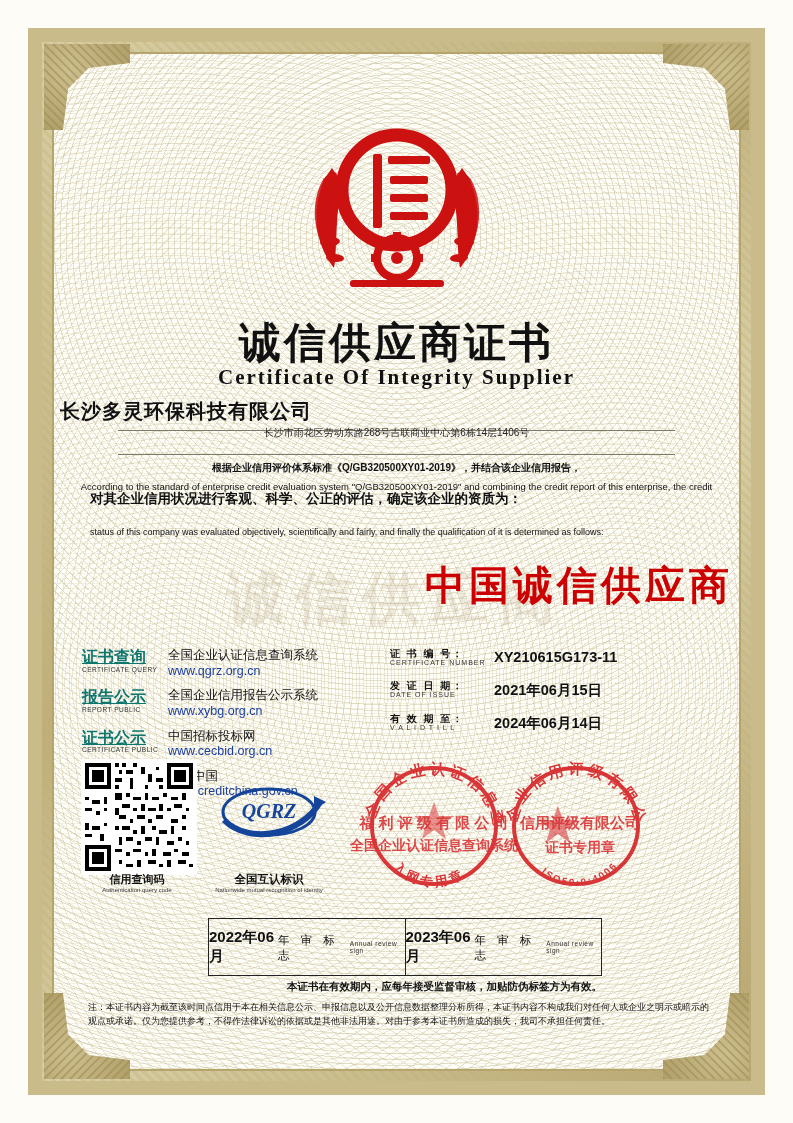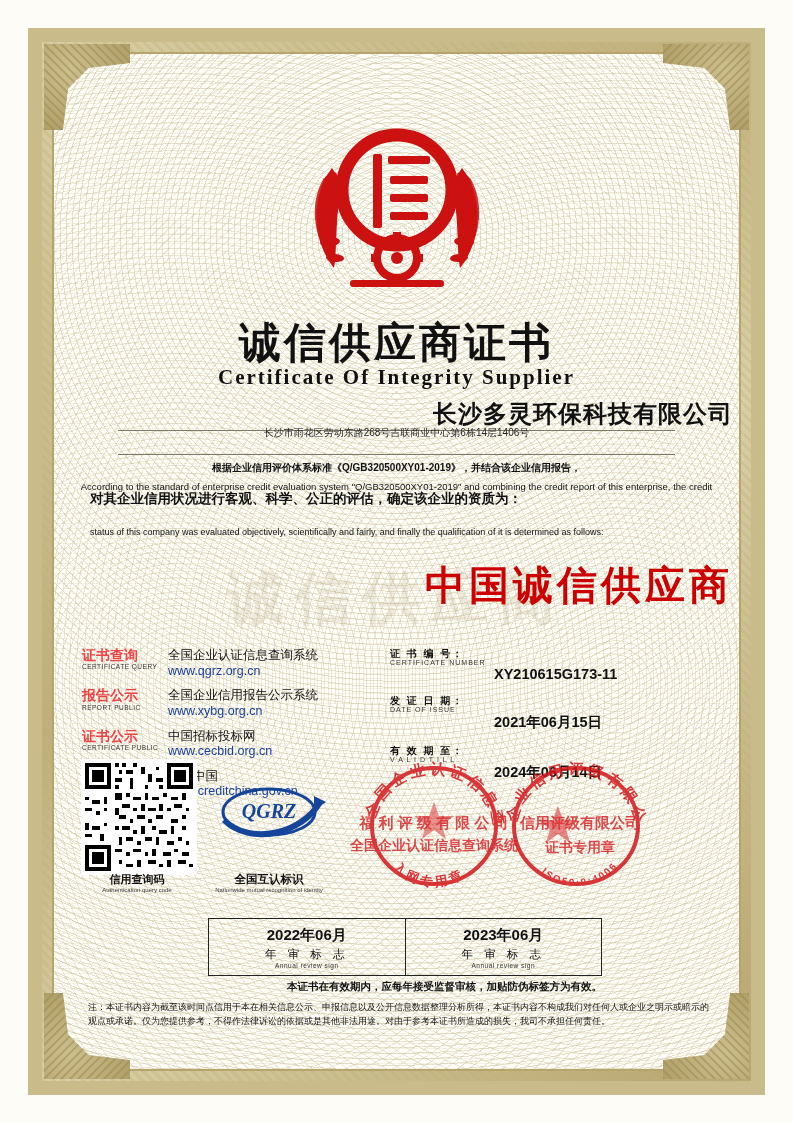--- a/index.html
+++ b/index.html
@@ -65,22 +65,22 @@
   .title-cn{
     position:absolute;top:255px;left:0;right:0;text-align:center;
     font-size:42px;font-weight:bold;color:#111;letter-spacing:3px;
   }
   .title-en{
     position:absolute;top:305px;left:0;right:0;text-align:center;
     font-size:21px;font-weight:bold;color:#111;letter-spacing:2px;
     font-family:"Liberation Serif",serif;
   }
   .company{
-    position:absolute;top:338px;left:0;right:0;text-align:right;
-    font-size:24px;font-weight:bold;color:#111;letter-spacing:1px;
+    position:absolute;top:338px;left:0;right:0;text-align:left;
+    font-size:20px;font-weight:bold;color:#111;letter-spacing:1px;
   }
   .rule{
     position:absolute;left:58px;right:58px;top:370px;
     border-top:1px solid #7e7a6a;
   }
   .address{
     position:absolute;top:366px;left:0;right:0;text-align:center;
     font-size:10px;color:#222;
   }
   .rule2{
@@ -116,29 +116,29 @@
     position:absolute;top:500px;left:0;right:0;text-align:center;
     font-size:58px;color:rgba(170,150,110,.18);font-weight:bold;letter-spacing:10px;
     pointer-events:none;
   }
 
   
   .info-left{position:absolute;top:588px;left:22px;width:300px;}
   .info-right{position:absolute;top:588px;left:330px;width:300px;}
   .info-row{display:flex;align-items:flex-start;margin-bottom:9px;}
   .lab{width:86px;flex:0 0 86px;}
-  .lab .cn{font-size:14px;color:#ef4444;font-weight:bold;line-height:1.1;}
+  .lab .cn{font-size:16px;color:#0f766e;font-weight:bold;line-height:1.1;text-decoration:underline;}
   .lab .en{font-size:6.5px;color:#333;letter-spacing:.5px;line-height:1.1;}
   .val{font-size:12.5px;color:#111;line-height:1.25;}
   .val .l2{color:#1a3fa0;}
   .info-row.r{margin-bottom:13px;}
   .lab-r{width:104px;flex:0 0 104px;}
   .lab-r .cn{font-size:10px;color:#111;font-weight:bold;letter-spacing:2px;line-height:1.1;}
   .lab-r .en{font-size:7px;color:#333;letter-spacing:1px;line-height:1.2;}
-  .val-r{font-size:14.5px;color:#111;font-weight:bold;padding-top:18px;}
+  .val-r{font-size:14.5px;color:#111;font-weight:bold;padding-top:1px;}
 
   
   .qr{
     position:absolute;left:22px;top:700px;width:108px;height:108px;
     background:#fff;border:3px solid #fff;
     box-shadow:0 0 0 1px #fff;
   }
   .qr canvas,.qr .qrpat{width:100%;height:100%;display:block;}
   .qr-cap{position:absolute;left:18px;top:812px;width:118px;text-align:center;}
   .qr-cap .cn{font-size:11px;font-weight:bold;color:#111;}
@@ -152,21 +152,21 @@
   .seal{position:absolute;width:168px;height:134px;}
   .seal1{left:290px;top:698px;}
   .seal2{left:432px;top:698px;}
 
   
   .review{
     position:absolute;left:148px;top:858px;width:392px;height:56px;
     border:1.5px solid #222;display:flex;
   }
   .review .cell{
-    flex:1;display:flex;flex-direction:column;align-items:center;justify-content:center;
+    flex:1;display:flex;flex-direction:row;align-items:center;justify-content:center;
   }
   .review .cell + .cell{border-left:1.5px solid #222;}
   .rv-date{font-size:15px;font-weight:bold;color:#111;}
   .rv-cn{font-size:11.5px;color:#111;letter-spacing:4px;margin-top:2px;}
   .rv-en{font-size:6.5px;color:#333;letter-spacing:.5px;}
 
   .note{
     position:absolute;left:120px;right:24px;top:920px;text-align:center;
     font-size:10.5px;color:#111;font-weight:bold;
   }

